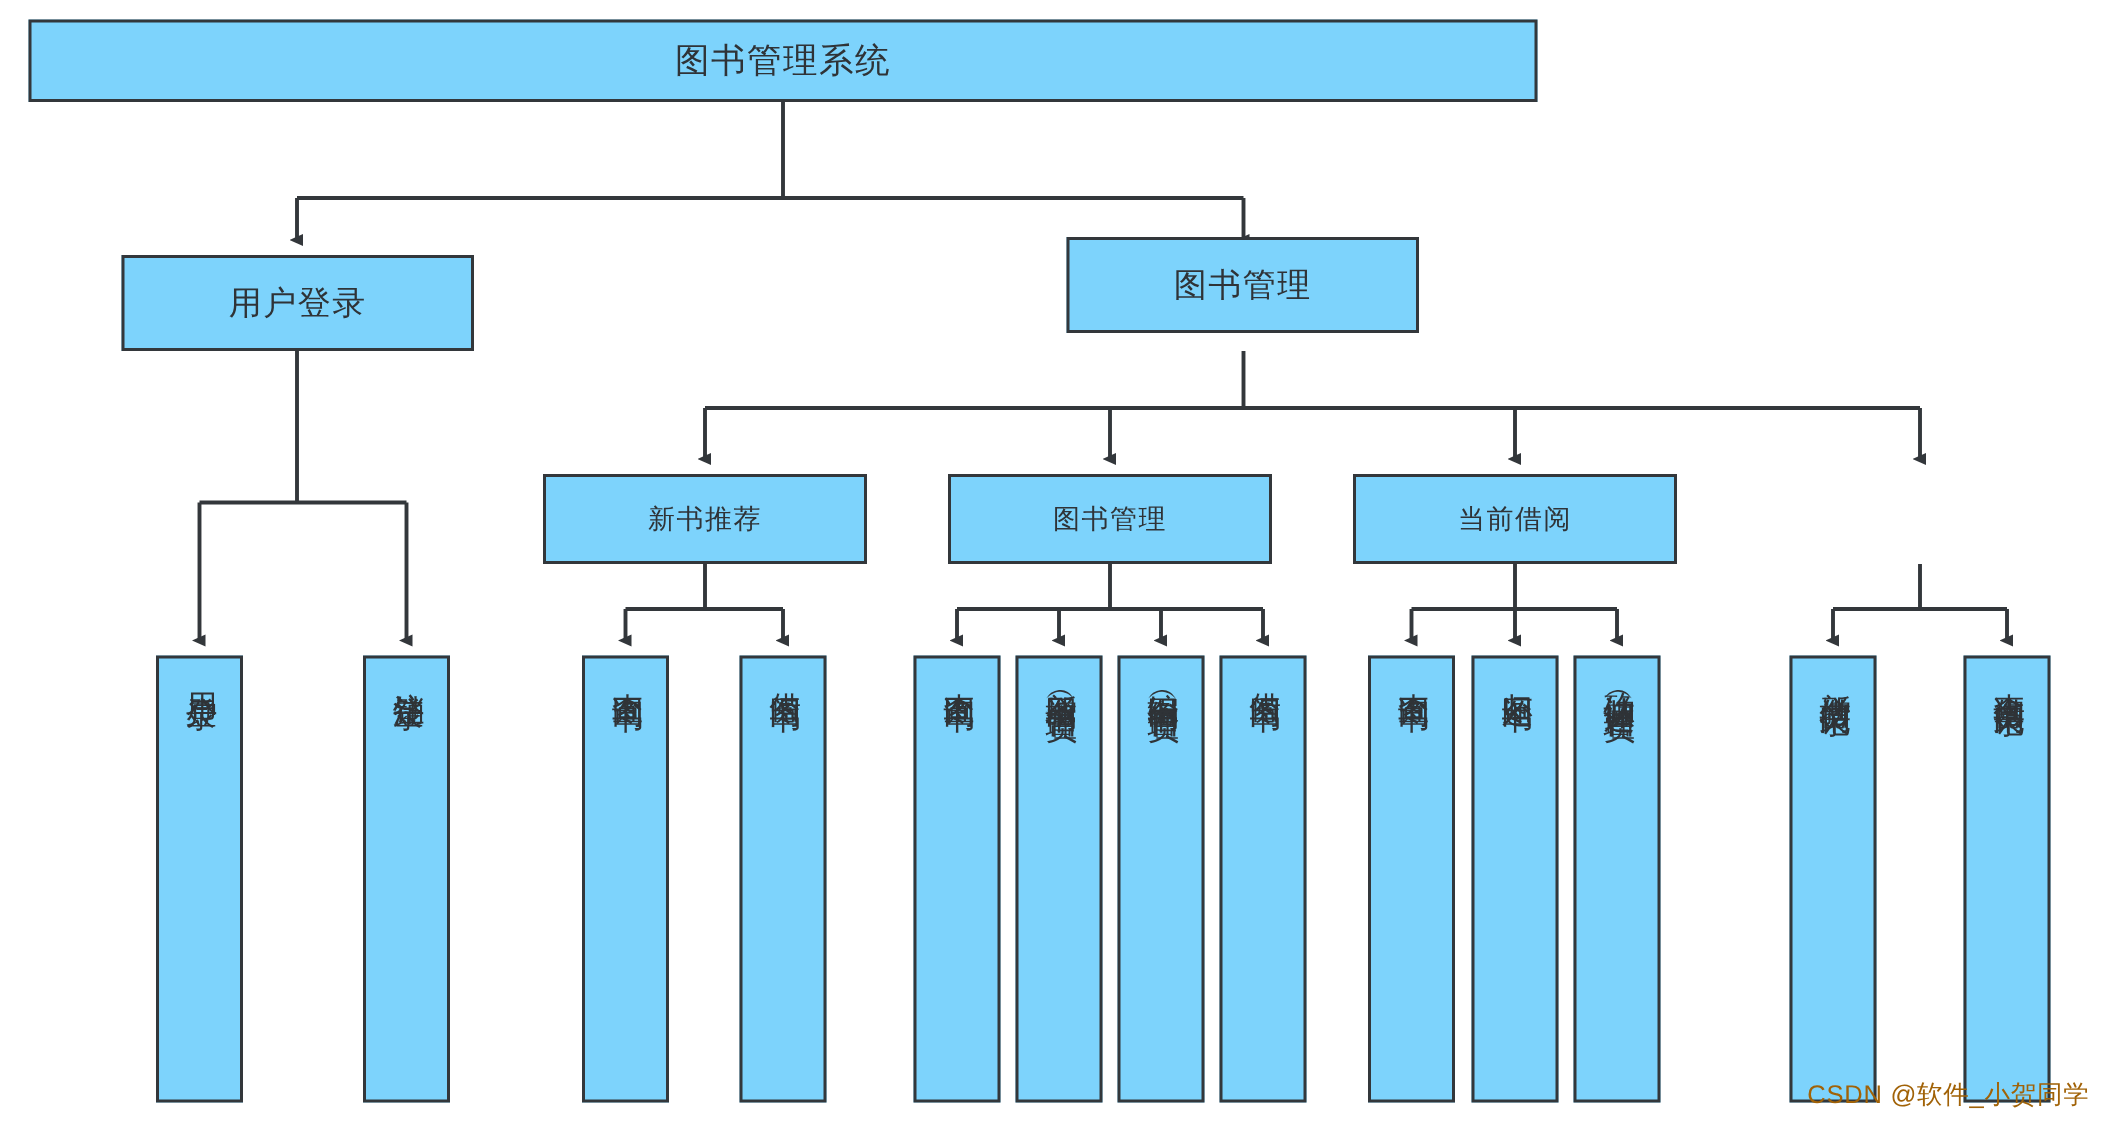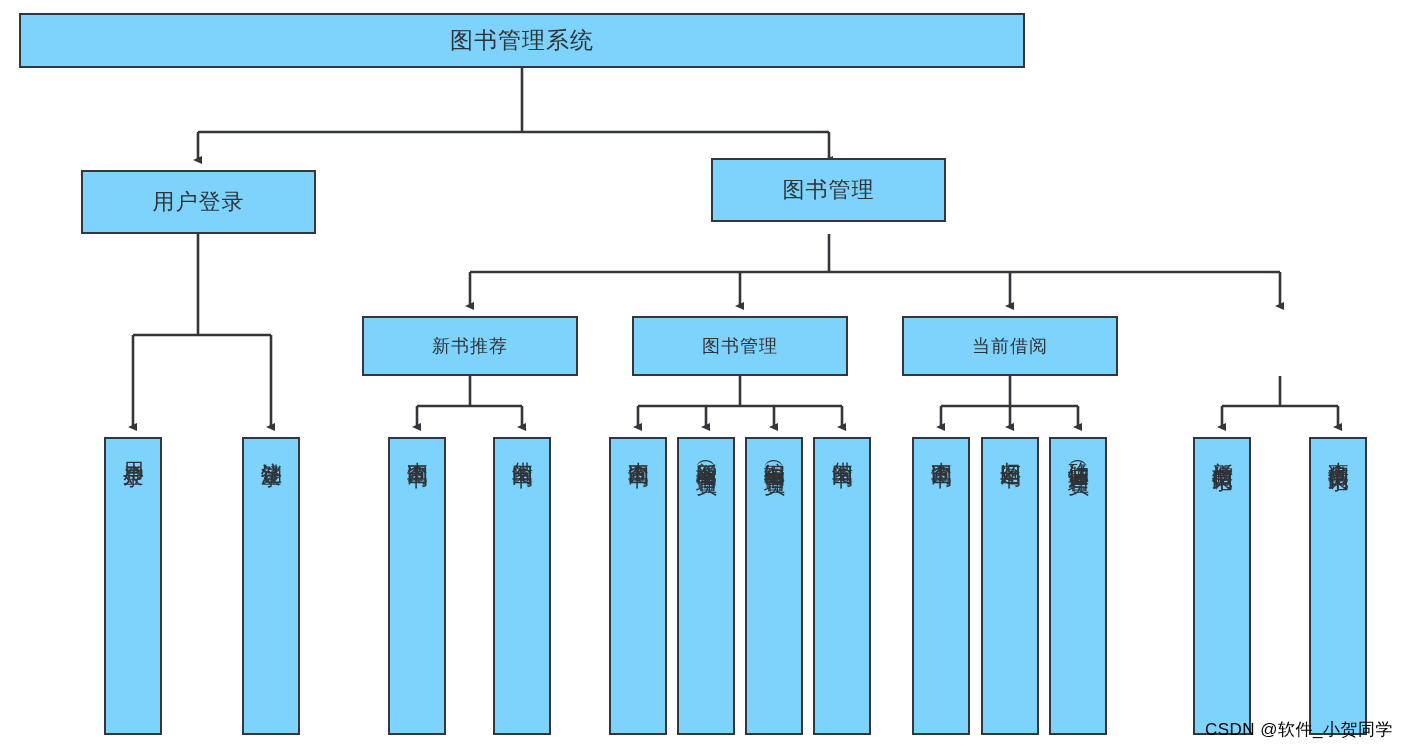--- a/index.html
+++ b/index.html
@@ -49,21 +49,21 @@
     letter-spacing:2px;
     white-space:nowrap;
     max-height:284px;
   }
 
   #watermark{
     position:absolute;
     right:12px;
     bottom:6px;
     font-size:17px;
-    color:#000000;
+    color:#a16207;
     letter-spacing:0.5px;
     white-space:nowrap;
     user-select:none;
   }
 </style>
 </head>
 <body>
 
 <div id="diagram-root">
 

